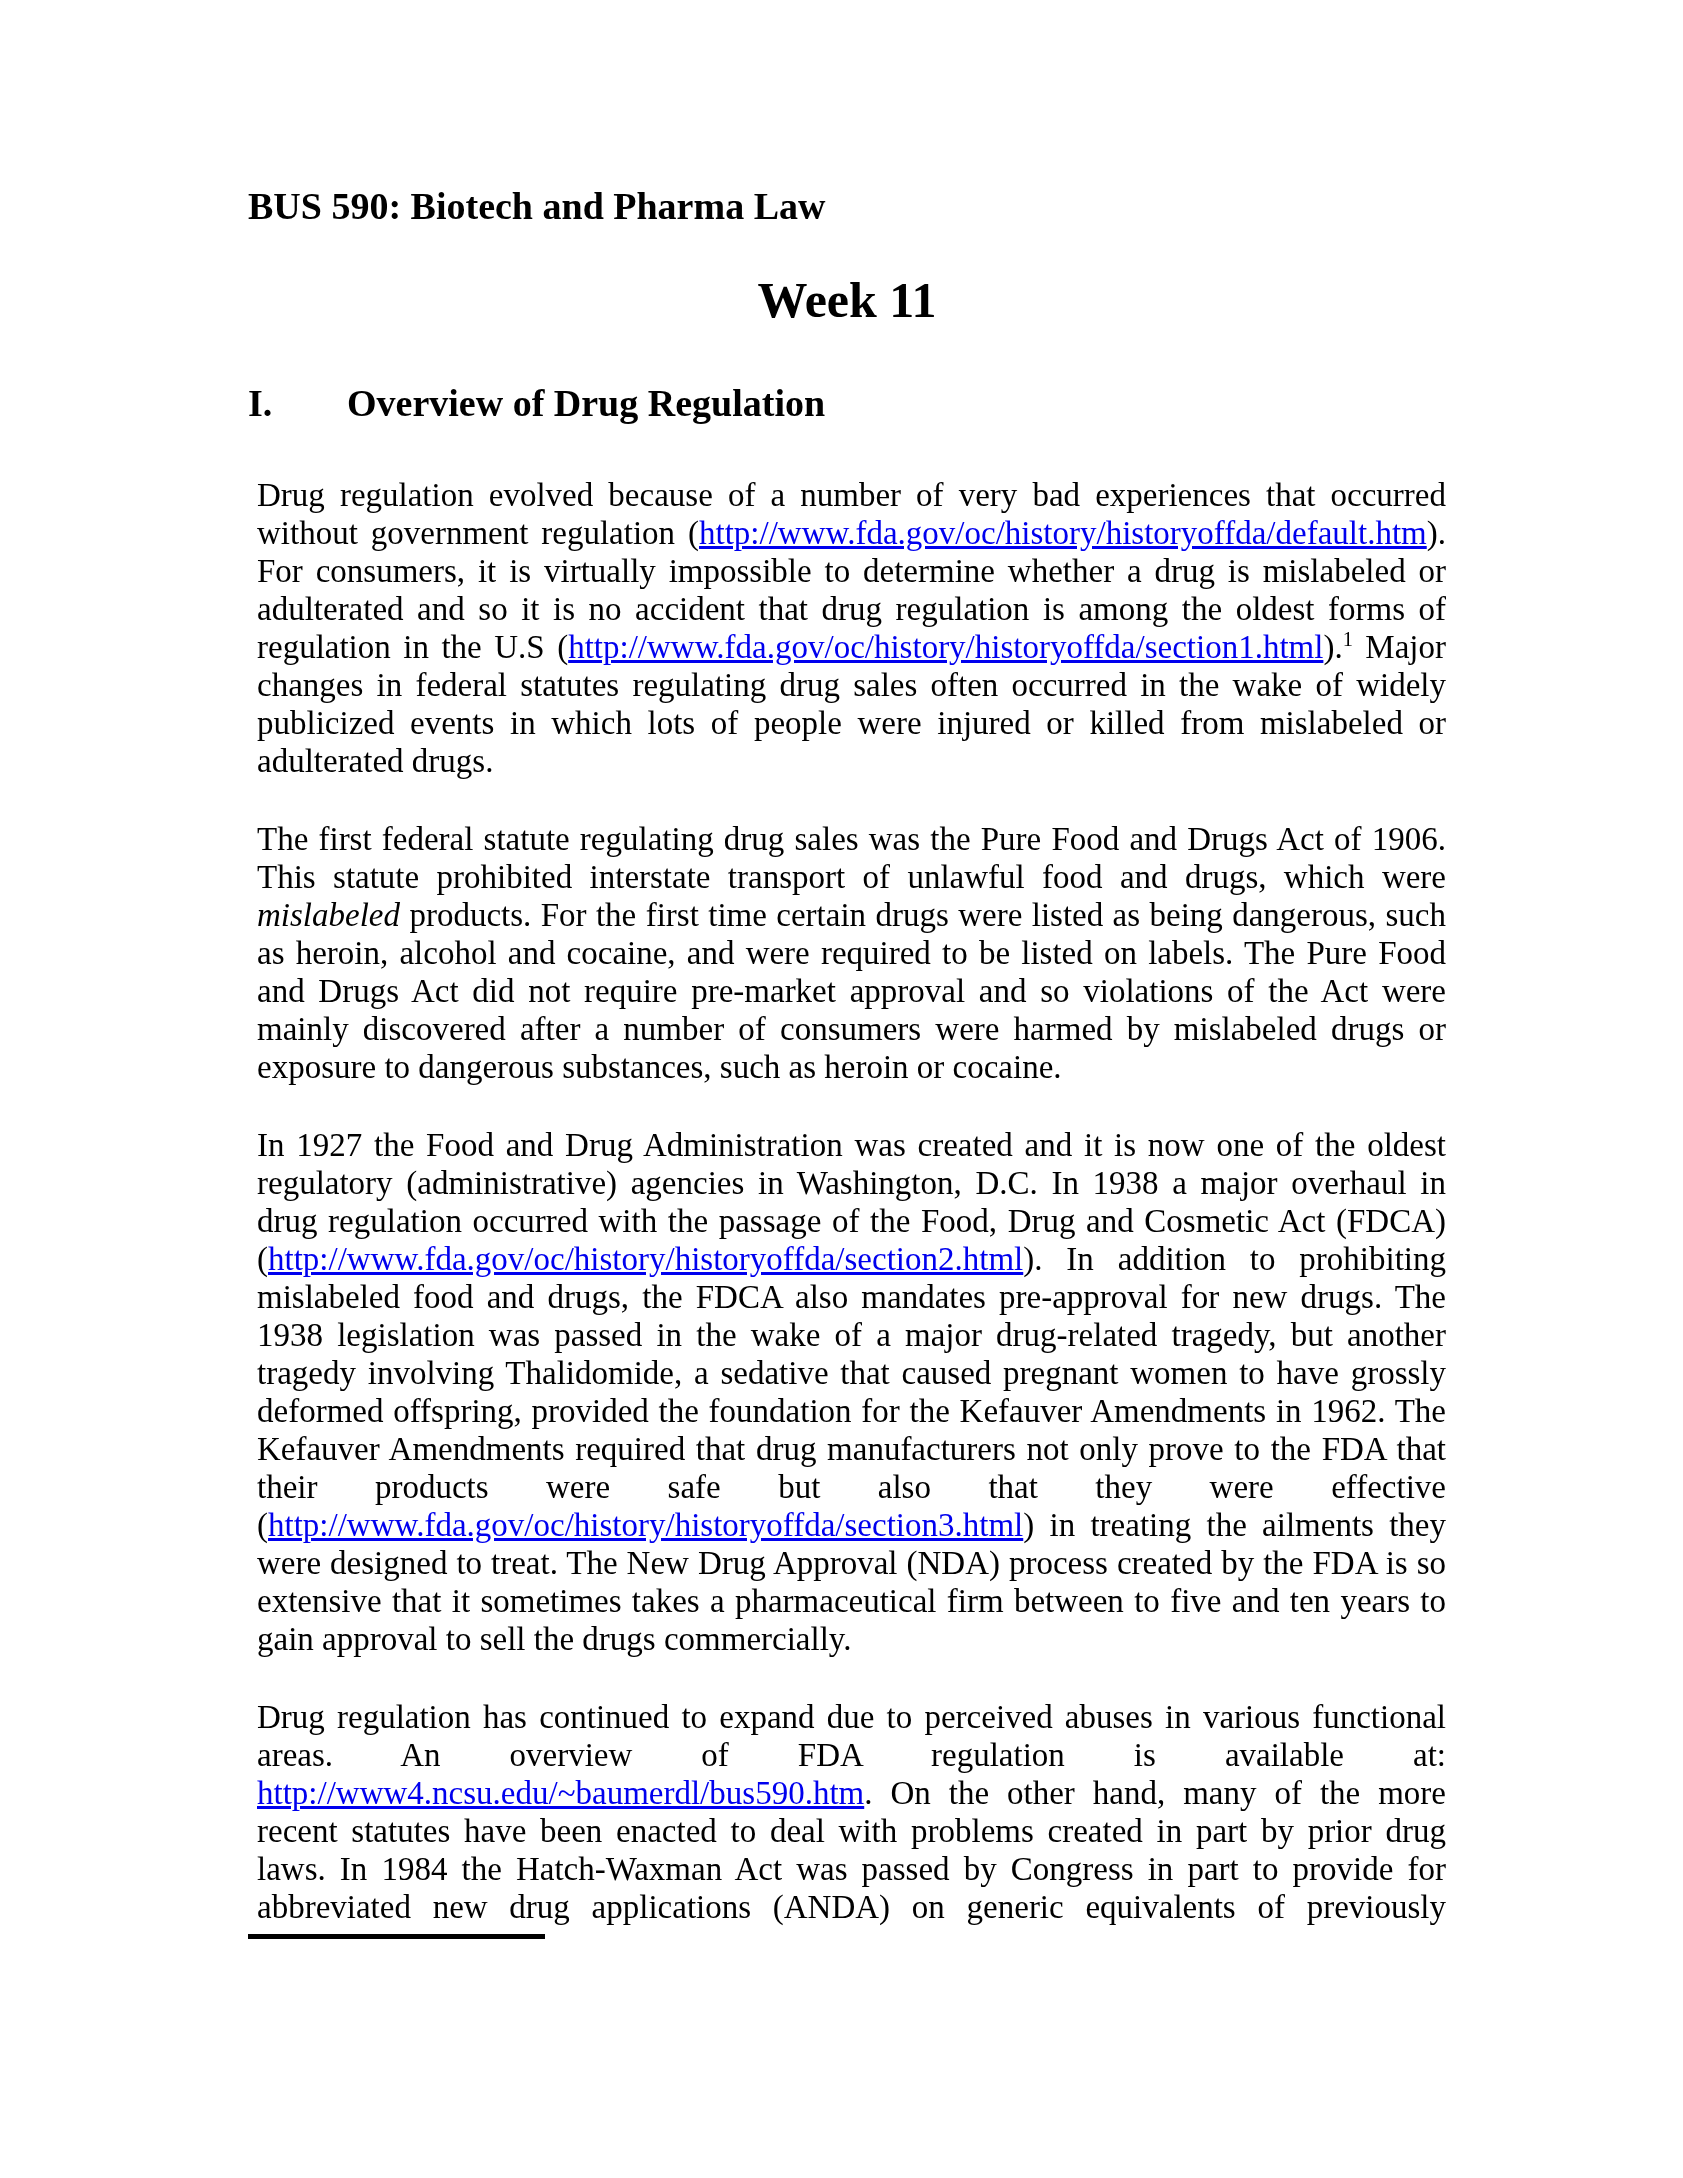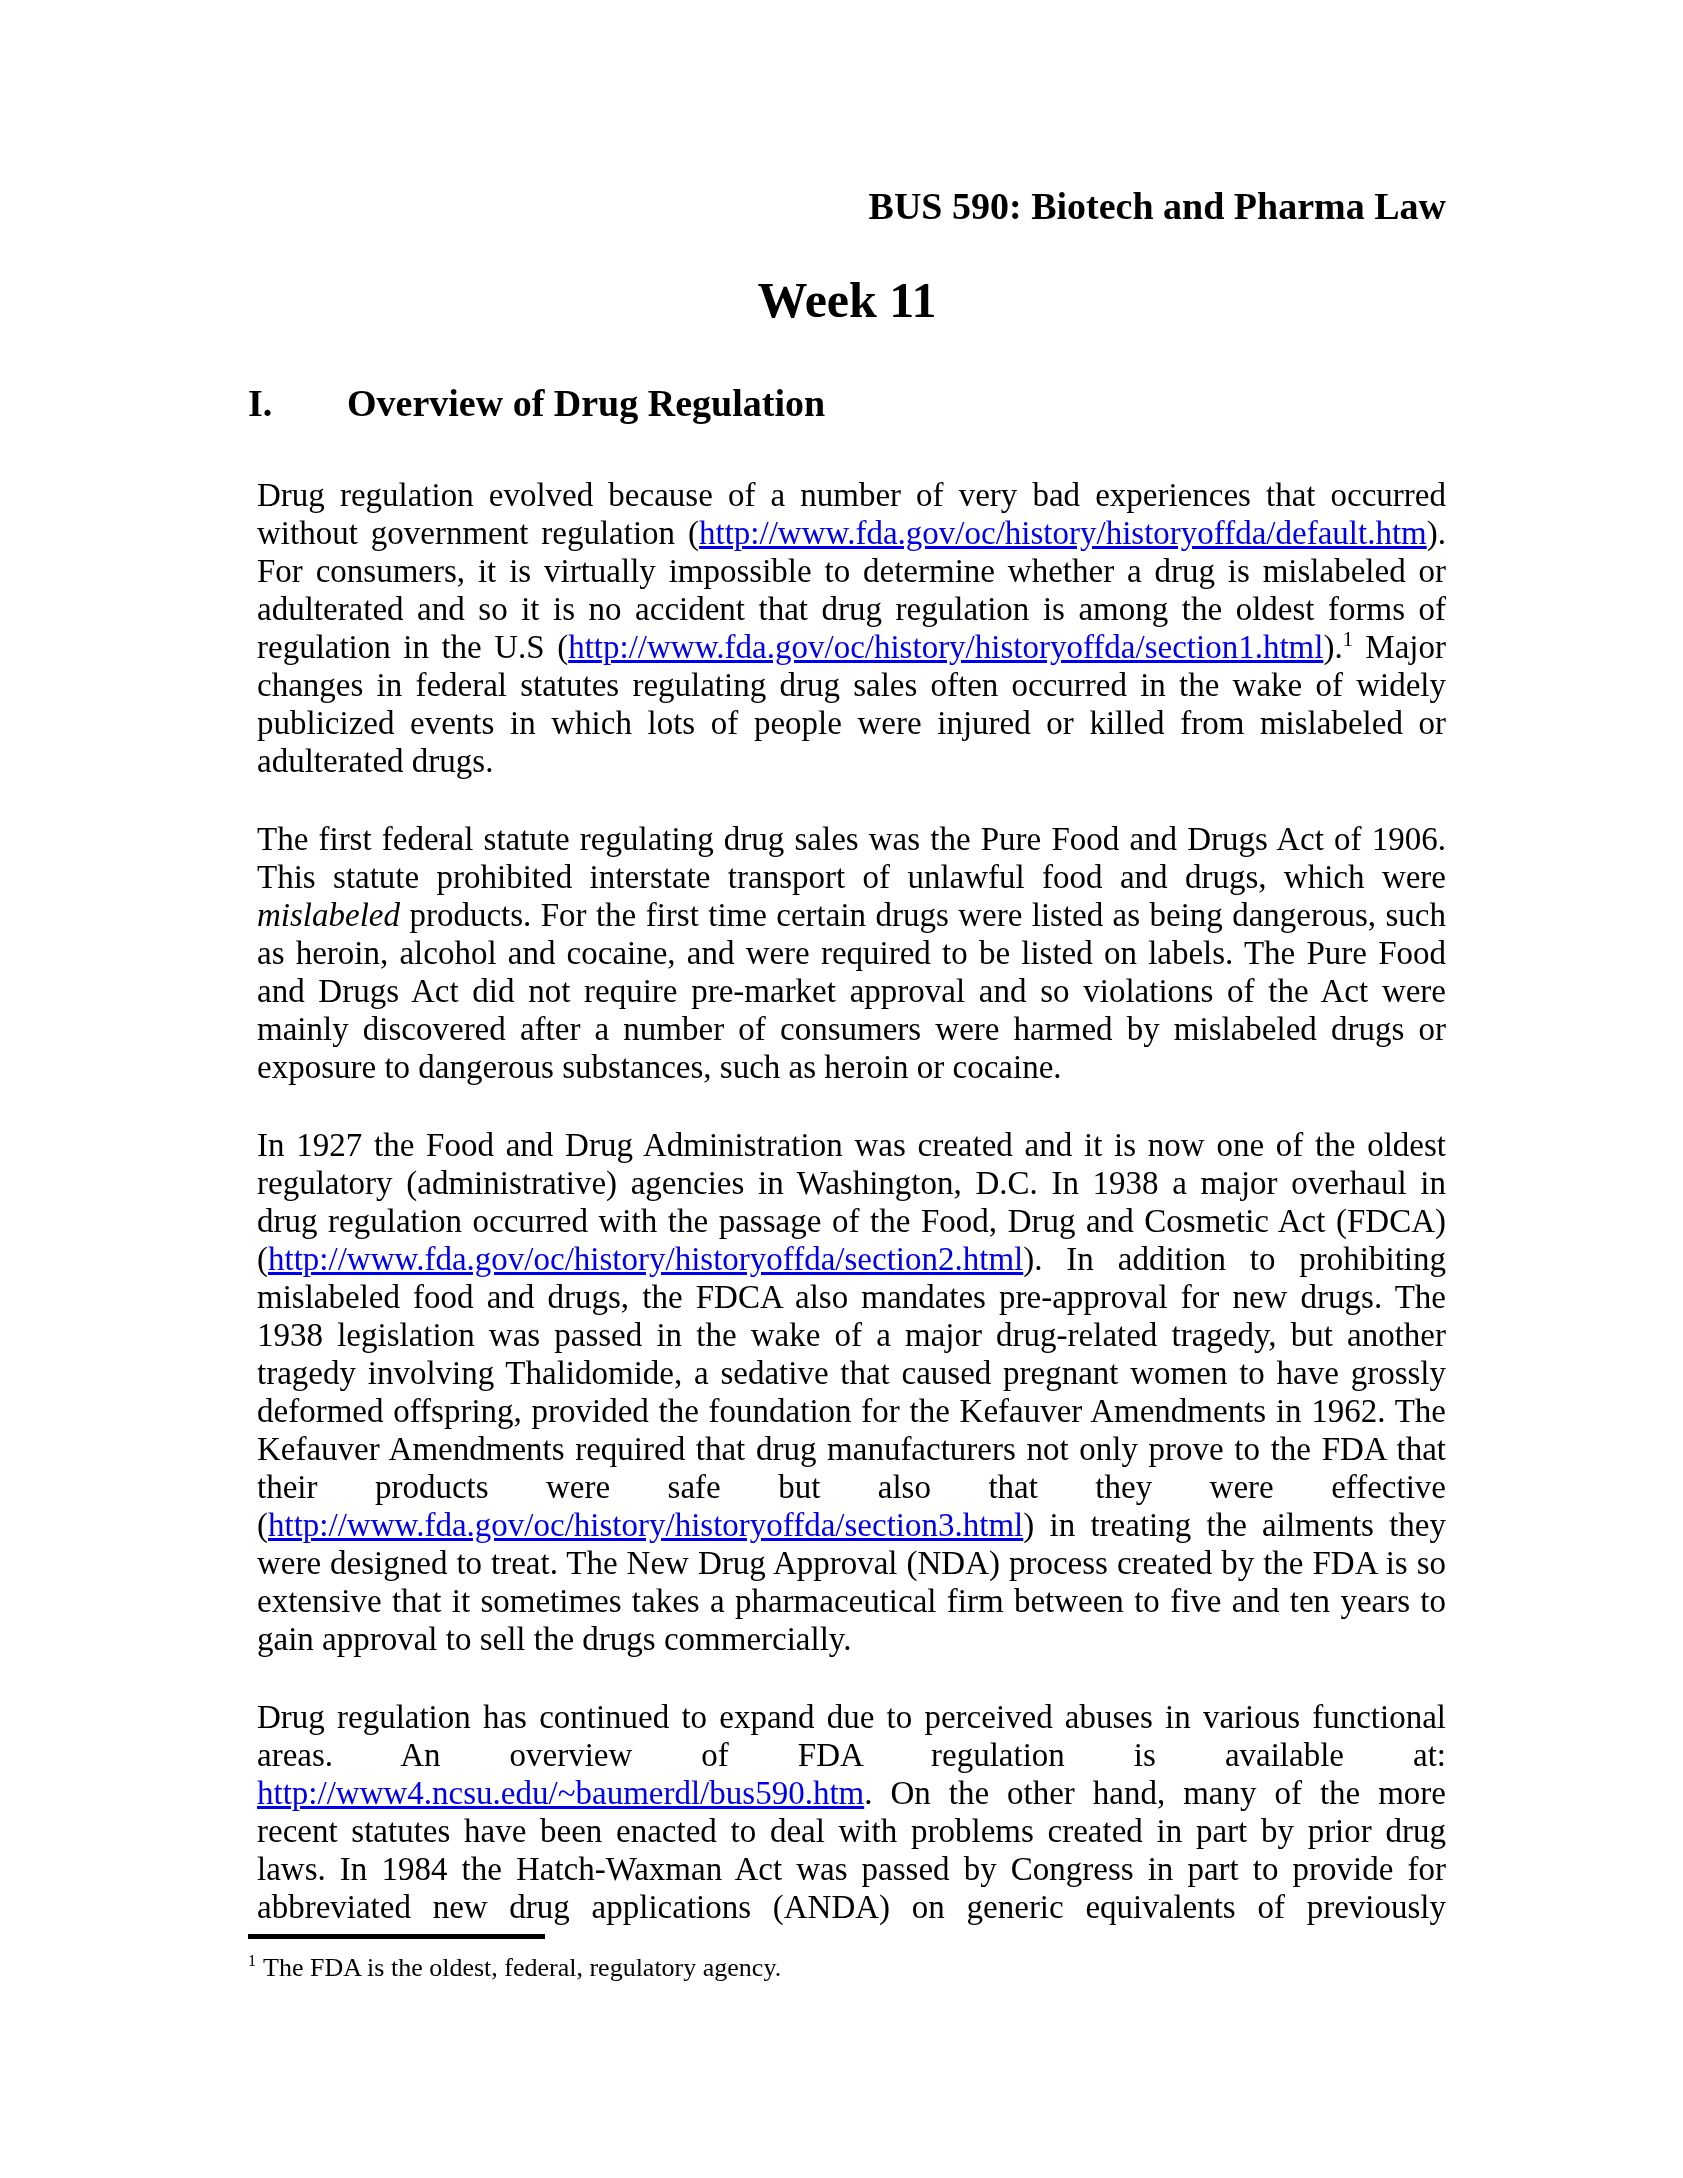--- a/index.html
+++ b/index.html
@@ -19,21 +19,21 @@
   .content {
     position: absolute;
     left: 248px;
     top: 183px;
     width: 1198px;
   }
   .doc-title {
     font-size: 38px;
     line-height: 46px;
     font-weight: bold;
-    text-align: right;
+    text-align: left;
     margin: 0 0 48px 0;
   }
   .doc-subtitle {
     font-size: 50px;
     line-height: 46px;
     font-weight: bold;
     text-align: center;
     margin: 0 0 57px 0;
   }
   .section-heading {
@@ -99,18 +99,15 @@
     <div id="paragraphs">
         <p class="body-para"><span>Drug regulation evolved because of a number of very bad experiences that occurred without government regulation (</span><a href="#" style="color: rgb(0, 0, 238);">http://www.fda.gov/oc/history/historyoffda/default.htm</a><span>).  For consumers, it is virtually impossible to determine whether a drug is mislabeled or adulterated and so it is no accident that drug regulation is among the oldest forms of regulation in the U.S (</span><a href="#" style="color: rgb(0, 0, 238);">http://www.fda.gov/oc/history/historyoffda/section1.html</a><span>).</span><sup>1</sup><span> Major changes in federal statutes regulating drug sales often occurred in the wake of widely publicized events in which lots of people were injured or killed from mislabeled or adulterated drugs.</span></p>
         <p class="body-para"><span>The first federal statute regulating drug sales was the Pure Food and Drugs Act of 1906.  This statute prohibited interstate transport of unlawful food and drugs, which were </span><em>mislabeled</em><span> products.  For the first time certain drugs were listed as being dangerous, such as heroin, alcohol and cocaine, and were required to be listed on labels.  The Pure Food and Drugs Act did not require pre-market approval and so violations of the Act were mainly discovered after a number of consumers were harmed by mislabeled drugs or exposure to dangerous substances, such as heroin or cocaine.</span></p>
         <p class="body-para"><span>In 1927 the Food and Drug Administration was created and it is now one of the oldest regulatory (administrative) agencies in Washington, D.C.  In 1938 a major overhaul in drug regulation occurred with the passage of the Food, Drug and Cosmetic Act (FDCA) (</span><a href="#" style="color: rgb(0, 0, 238);">http://www.fda.gov/oc/history/historyoffda/section2.html</a><span>).  In addition to prohibiting mislabeled food and drugs, the FDCA also mandates pre-approval for new drugs.  The 1938 legislation was passed in the wake of a major drug-related tragedy, but another tragedy involving Thalidomide, a sedative that caused pregnant women to have grossly deformed offspring, provided the foundation for the Kefauver Amendments in 1962.  The Kefauver Amendments required that drug manufacturers not only prove to the FDA that their products were safe but also that they were effective (</span><a href="#" style="color: rgb(0, 0, 238);">http://www.fda.gov/oc/history/historyoffda/section3.html</a><span>) in treating the ailments they were designed to treat.  The New Drug Approval (NDA) process created by the FDA is so extensive that it sometimes takes a pharmaceutical firm between to five and ten years to gain approval to sell the drugs commercially.</span></p>
         <p class="body-para continues"><span>Drug regulation has continued to expand due to perceived abuses in various functional areas.  An overview of FDA regulation is available at: </span><a href="#" style="color: rgb(0, 0, 238);">http://www4.ncsu.edu/~baumerdl/bus590.htm</a><span>.  On the other hand, many of the more recent statutes have been enacted to deal with problems created in part by prior drug laws.  In 1984 the Hatch-Waxman Act was passed by Congress in part to provide for abbreviated new drug applications (ANDA) on generic equivalents of previously</span></p>
       </div>
   </div>
 
   <div class="footnote-block">
     <div class="footnote-sep"></div>
-    <div class="footnote-text">
-      <sup>1</sup><span>The FDA is the oldest, federal, regulatory agency.</span>
-    </div>
   </div>
 </div>
 
 
 </body></html>

